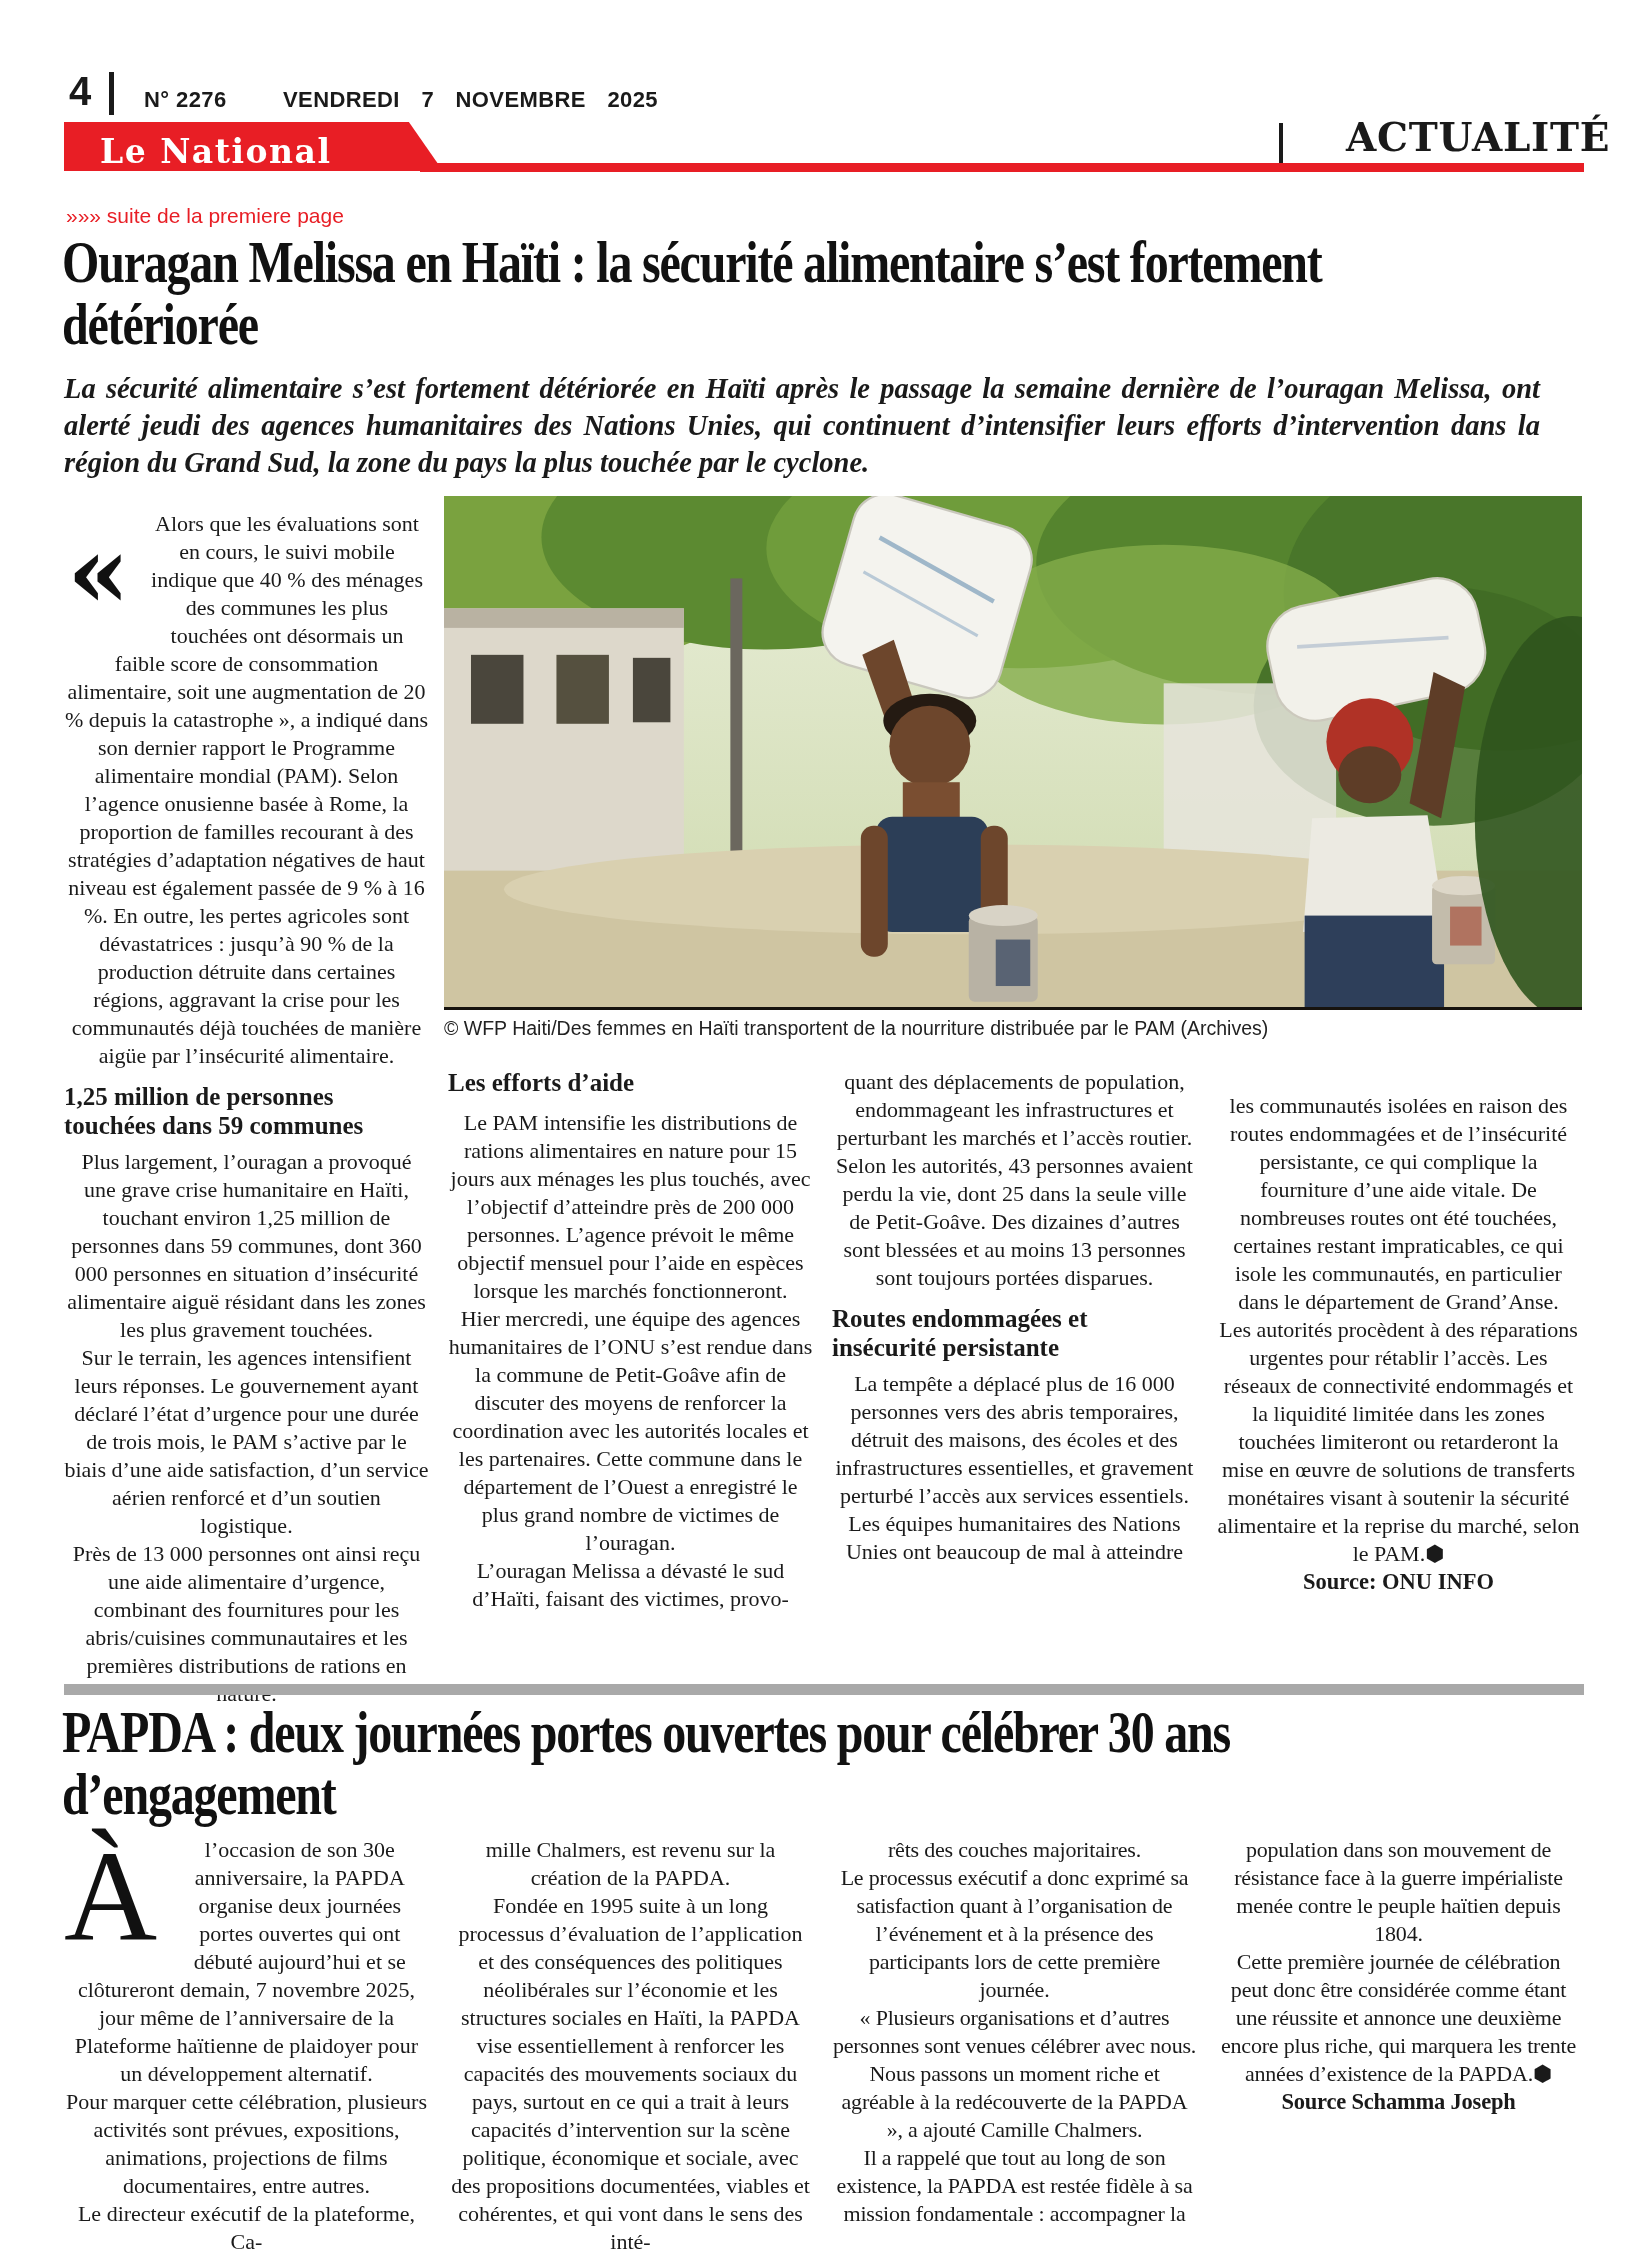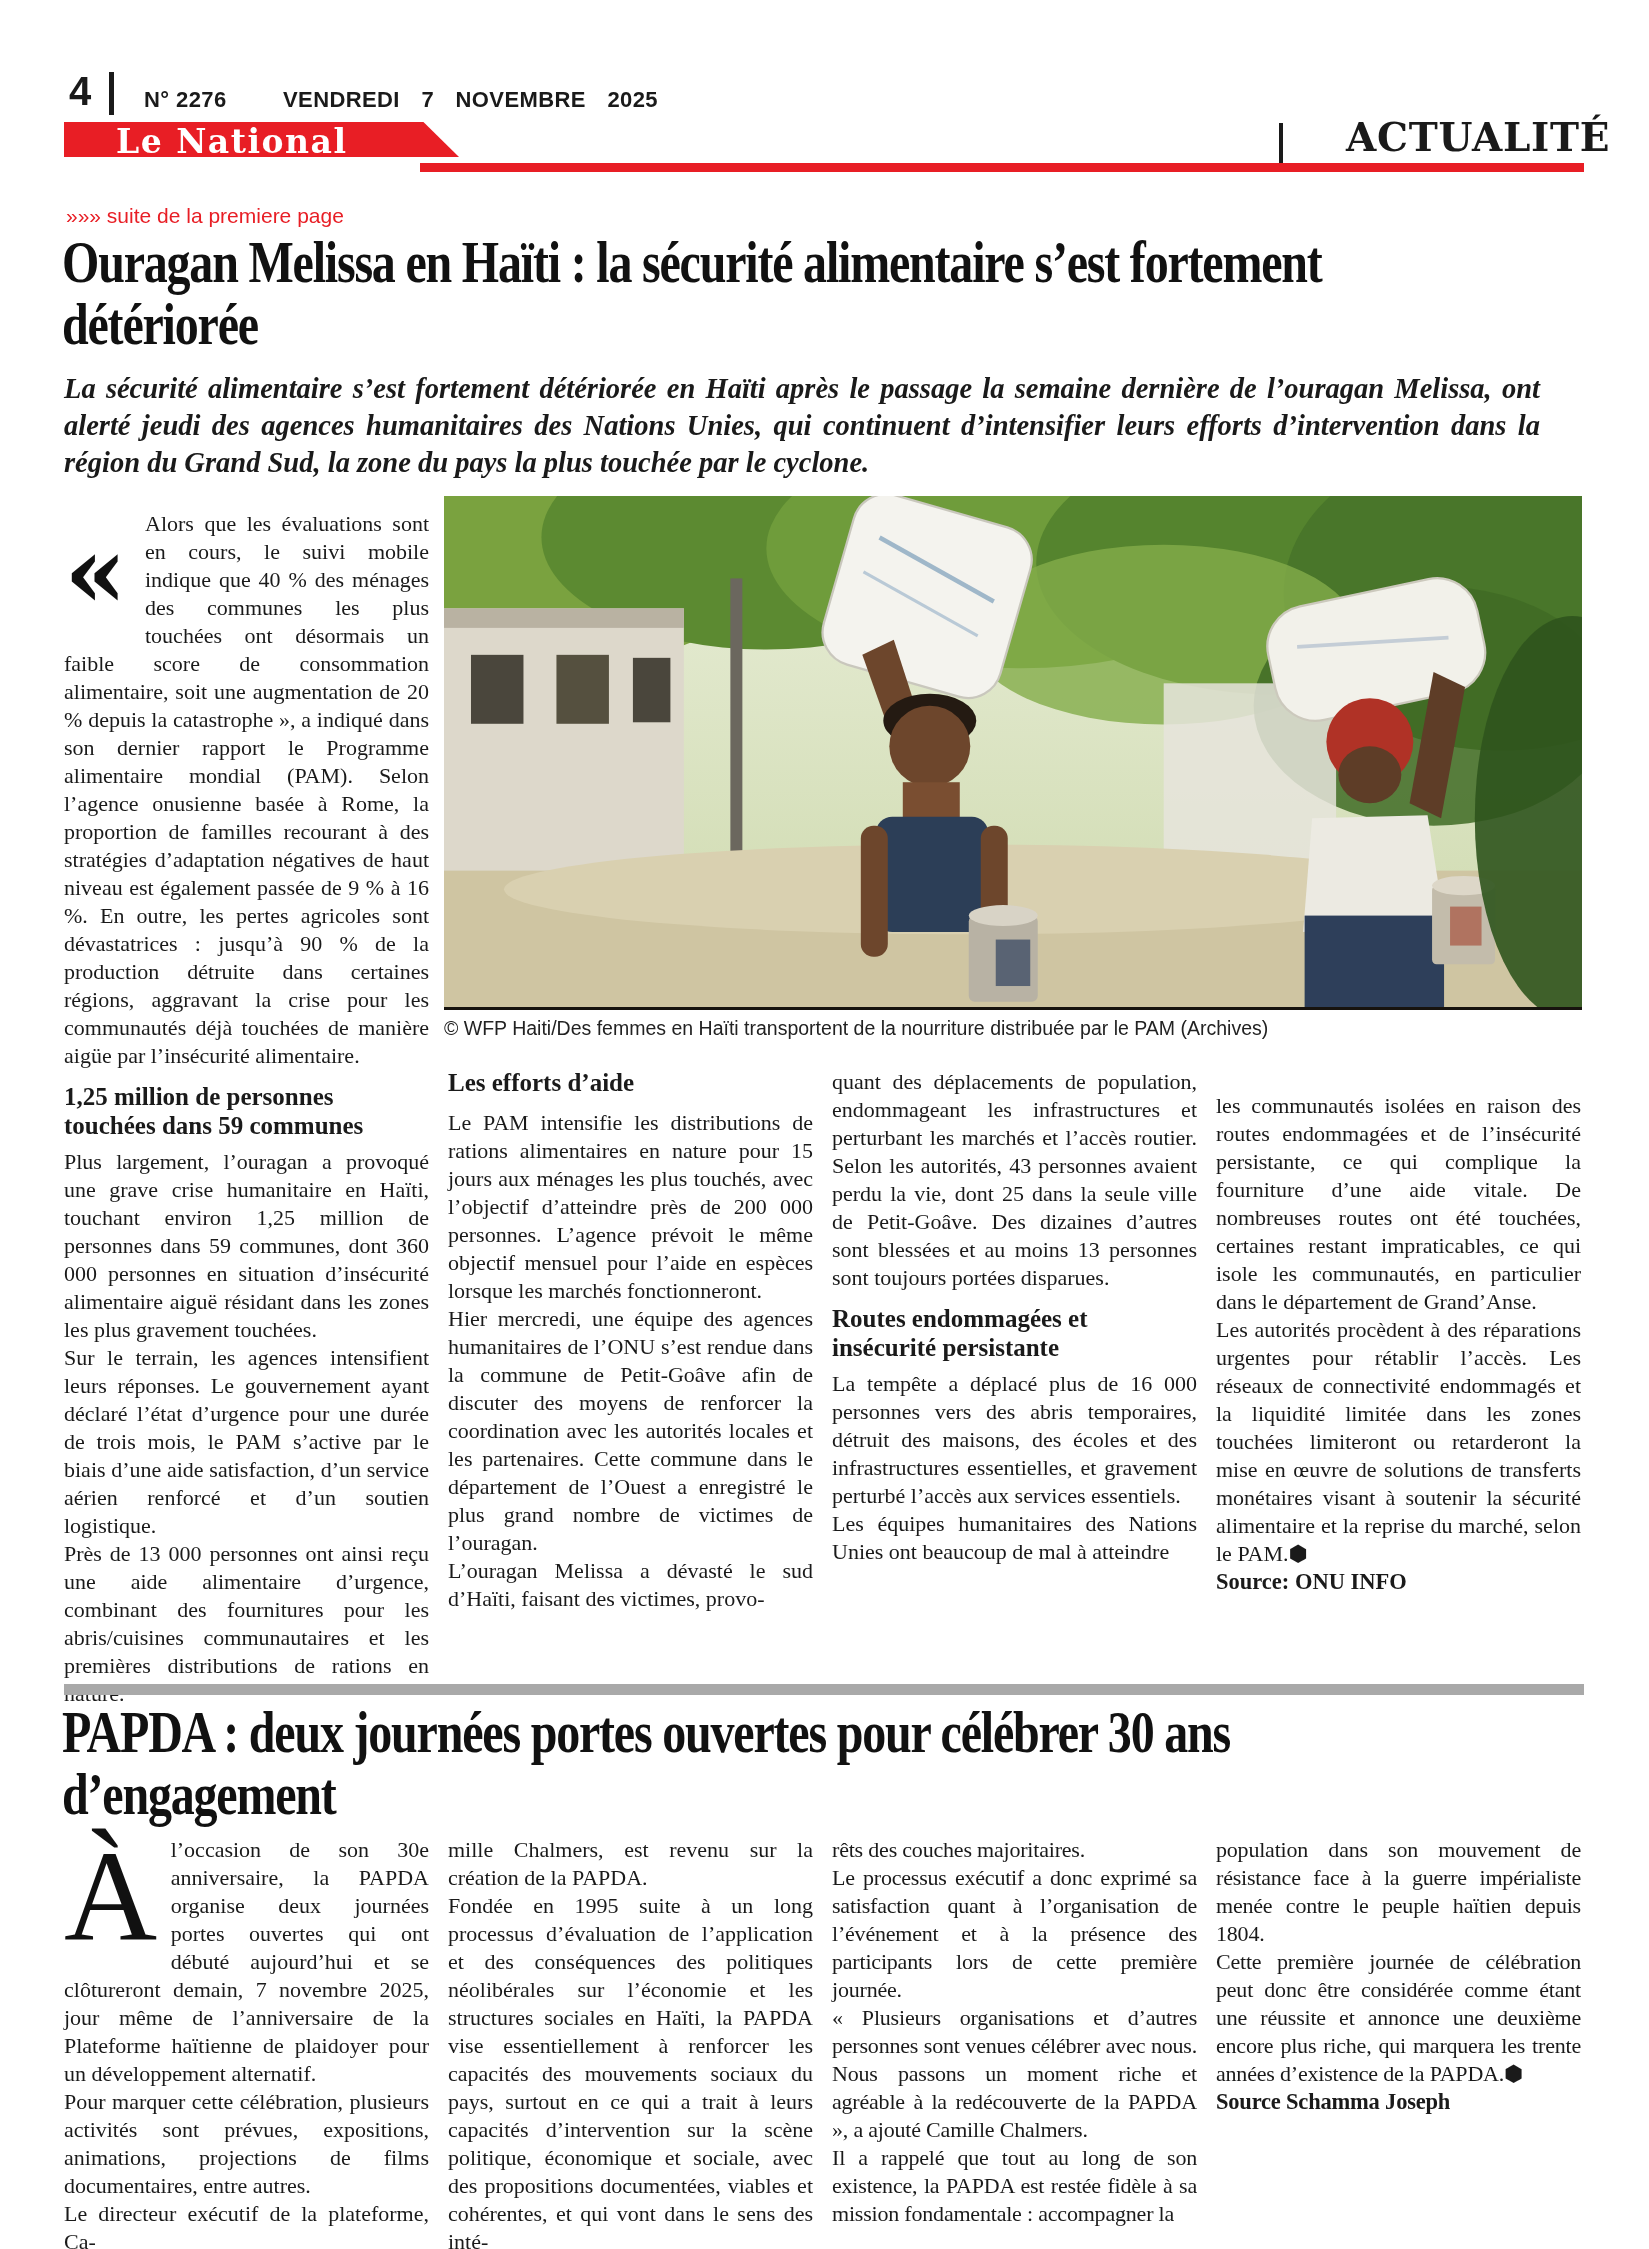--- a/index.html
+++ b/index.html
@@ -14,23 +14,23 @@
     font-family:"Liberation Serif",serif;
   }
   
   .hdr-num{position:absolute;left:69px;top:69px;font-family:"Liberation Sans",sans-serif;font-weight:bold;font-size:40px;letter-spacing:-0.7px;}
   .hdr-bar1{position:absolute;left:109px;top:72px;width:4.5px;height:43px;background:var(--ink);}
   .hdr-issue{position:absolute;left:144px;top:87px;font-family:"Liberation Sans",sans-serif;font-weight:bold;font-size:22px;letter-spacing:0.4px;}
   .hdr-date{position:absolute;left:283px;top:87px;font-family:"Liberation Sans",sans-serif;font-weight:bold;font-size:22px;word-spacing:15px;letter-spacing:0.4px;}
   .hdr-bar2{position:absolute;left:1279px;top:123px;width:3.7px;height:40px;background:var(--ink);}
   .hdr-section{position:absolute;left:1346px;top:114px;font-family:"DejaVu Serif",serif;font-weight:bold;font-size:39px;letter-spacing:0.7px;}
   .masthead{
-    position:absolute;left:64px;top:122px;width:379px;height:35px;background:var(--brand_red);
+    position:absolute;left:64px;top:122px;width:379px;height:49px;background:var(--brand_red);
     clip-path:polygon(0 0,91% 0,100% 100%,0 100%);
-    display:flex;align-items:flex-start;padding-left:16px;
+    display:flex;align-items:flex-end;
   }
   .masthead span{color:#fff;font-family:"DejaVu Serif",serif;font-weight:bold;font-size:33px;padding-left:36px;letter-spacing:1.5px;}
   .red-line{position:absolute;left:420px;top:163px;width:1164px;height:9px;background:var(--brand_red);}
   .continuation{position:absolute;left:66px;top:204px;color:var(--brand_red);font-family:"Liberation Sans",sans-serif;font-size:21px;}
   
   .headline{
     position:absolute;left:62px;margin:0;font-weight:bold;font-size:60px;line-height:1.04;
     letter-spacing:-1.5px;transform:scaleX(0.80);transform-origin:0 0;white-space:nowrap;color:#111;
   }
   .hl1{top:231px;}
@@ -38,21 +38,21 @@
   .lede{
     position:absolute;left:64px;top:370px;width:1476px;margin:0;
     font-size:28.5px;font-weight:bold;font-style:italic;line-height:1.30;text-align:justify;
   }
   
   .photo{position:absolute;left:444px;top:496px;width:1138px;height:511px;border-bottom:3px solid #17130e;overflow:hidden;}
   .photo svg{display:block;width:100%;height:100%;}
   .caption{position:absolute;left:444px;top:1017px;width:1138px;font-family:"Liberation Sans",sans-serif;font-size:19.5px;color:#222;}
   
   .col{position:absolute;width:365px;font-size:22px;line-height:28px;text-align:justify;}
-  .col p{margin:0;}
+  .col p{margin:0;text-align:center;}
   .subhead{font-weight:bold;font-size:25px;line-height:29px;margin:12px 0 7.5px;text-align:left;}
   .subhead.first{margin-top:0;margin-bottom:12px;font-family:Liberation Serif, serif;}
   #a1c1{left:64px;top:510px;}
   #a1c2{left:448px;top:1068px;}
   #a1c3{left:832px;top:1068px;}
   #a1c4{left:1216px;top:1068px;margin-top:24px;}
   .pullquote{
     float:left;width:69px;height:112px;margin:21px 12px 0 0;
     font-family:"DejaVu Serif",serif;font-weight:bold;font-size:101px;line-height:82px;color:#111;
   }

